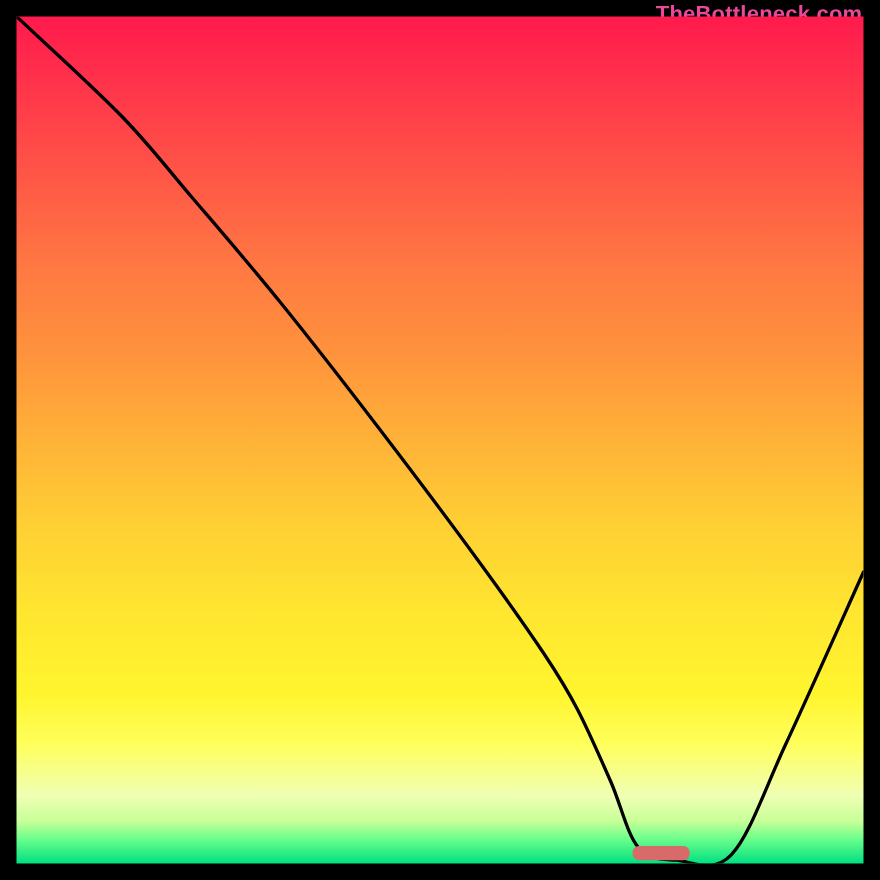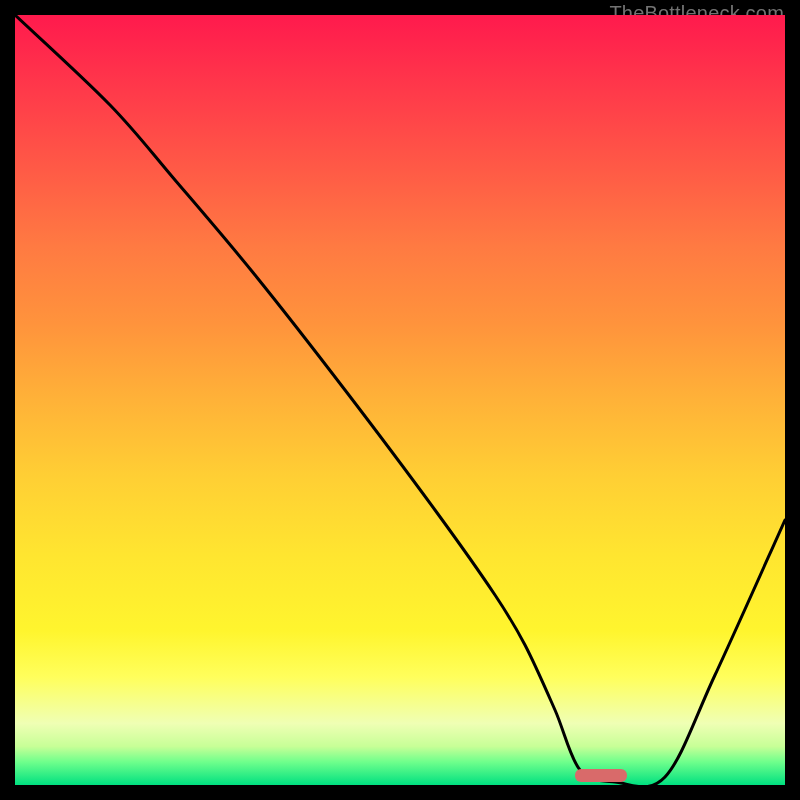--- a/index.html
+++ b/index.html
@@ -53,22 +53,22 @@
     position: absolute;
     background: #d96a6a;
     border-radius: 6px;
   }
   .watermark {
     position: absolute;
     top: 2px;
     right: 16px;
     font-family: Arial, Helvetica, sans-serif;
     font-size: 20px;
-    color: #737373;
-    font-weight: 400;
+    color: #ec4899;
+    font-weight: 700;
     letter-spacing: 0.2px;
   }
 </style>
 </head>
 <body>
 
 <div class="watermark">TheBottleneck.com</div>
 
 <div class="frame">
 

